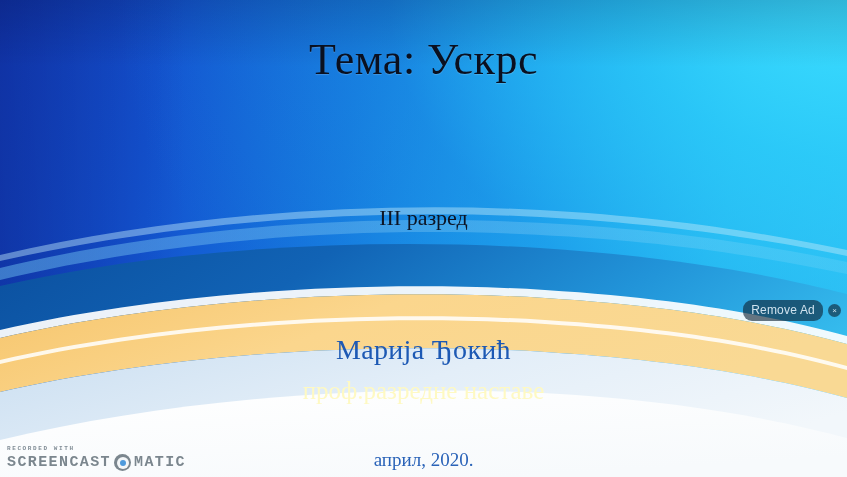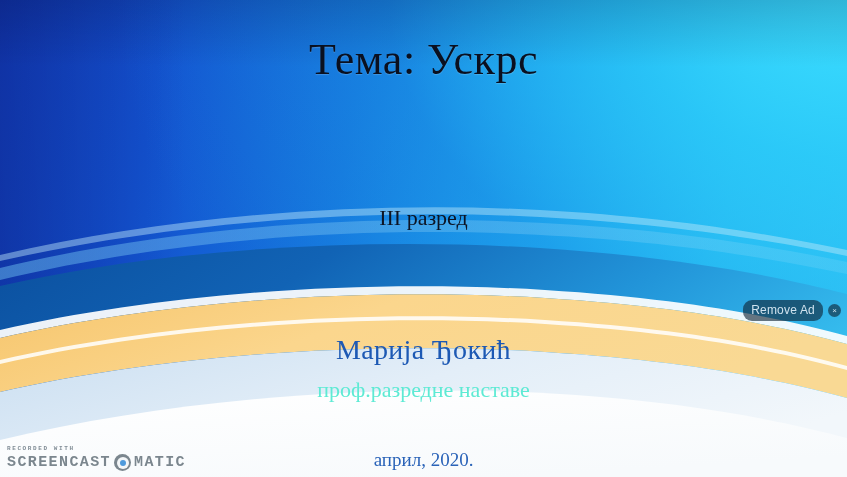--- a/index.html
+++ b/index.html
@@ -72,22 +72,22 @@
     color: #0c1424;
   }
   .author {
     top: 334px;
     font-size: 28px;
     color: #1d59b4;
     letter-spacing: 0.3px;
   }
   .role {
     top: 377px;
-    font-size: 22px;
-    color: #5eead4;
+    font-size: 25px;
+    color: #fef9c3;
   }
   .date {
     top: 420px;
     font-size: 19px;
     color: #2a63b8;
     margin-top: 29px;
   }
 
   
   .ad-bar {

